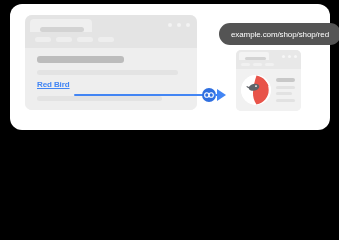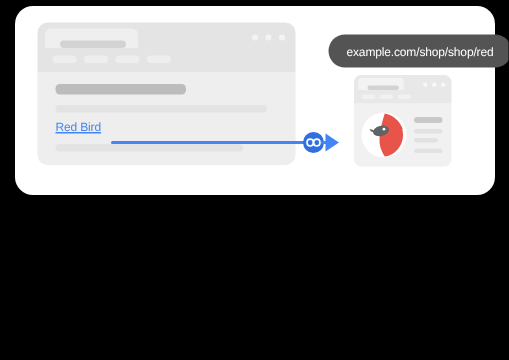--- a/index.html
+++ b/index.html
@@ -115,21 +115,21 @@
   .line.body2 {
     left: 12px; top: 48px;
     width: 125px; height: 5px;
     background: #e3e3e3;
   }
 
   .link-red-bird {
     position: absolute;
     left: 12px; top: 32px;
     font-size: 8px;
-    font-weight: normal;
+    font-weight: bold;
     color: #4285f4;
     text-decoration: underline;
     letter-spacing: -0.1px;
     line-height: 10px;
     white-space: nowrap;
     cursor: pointer;
   }
 
   
   .connector {

